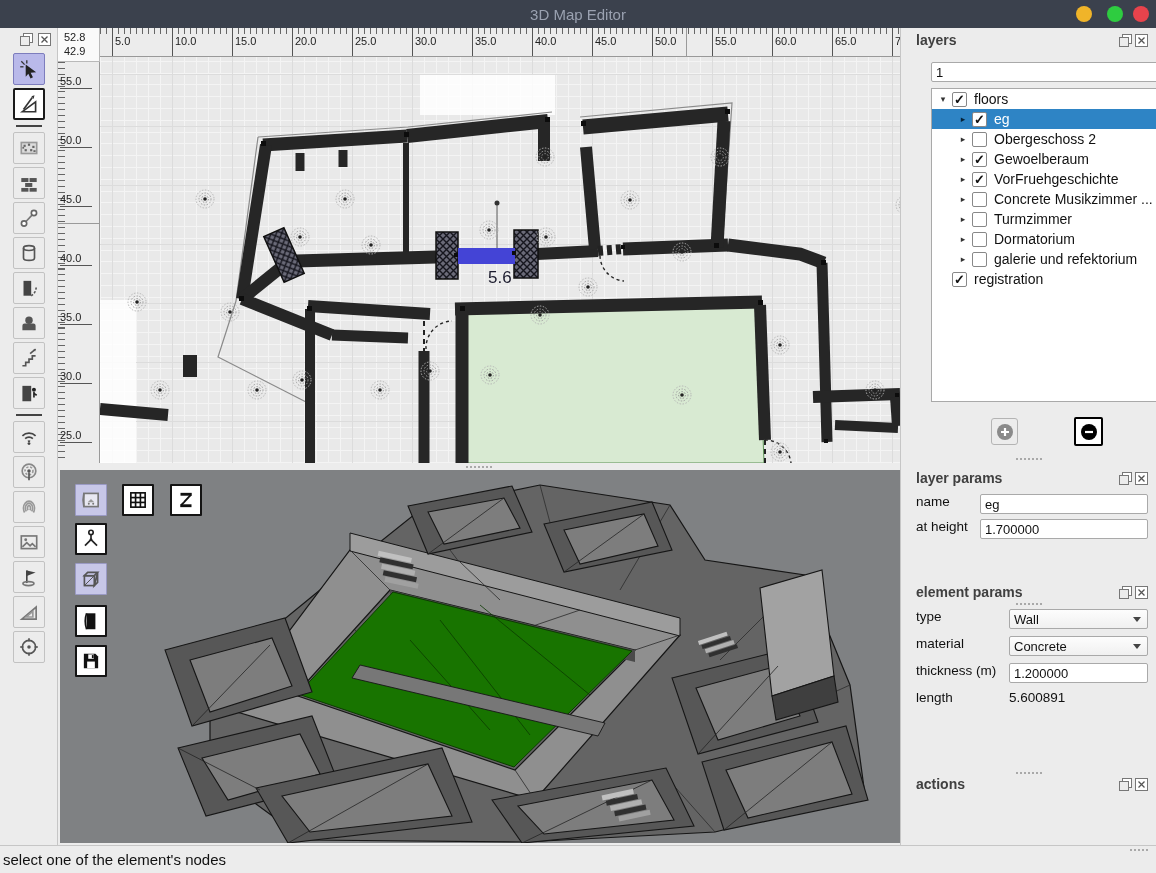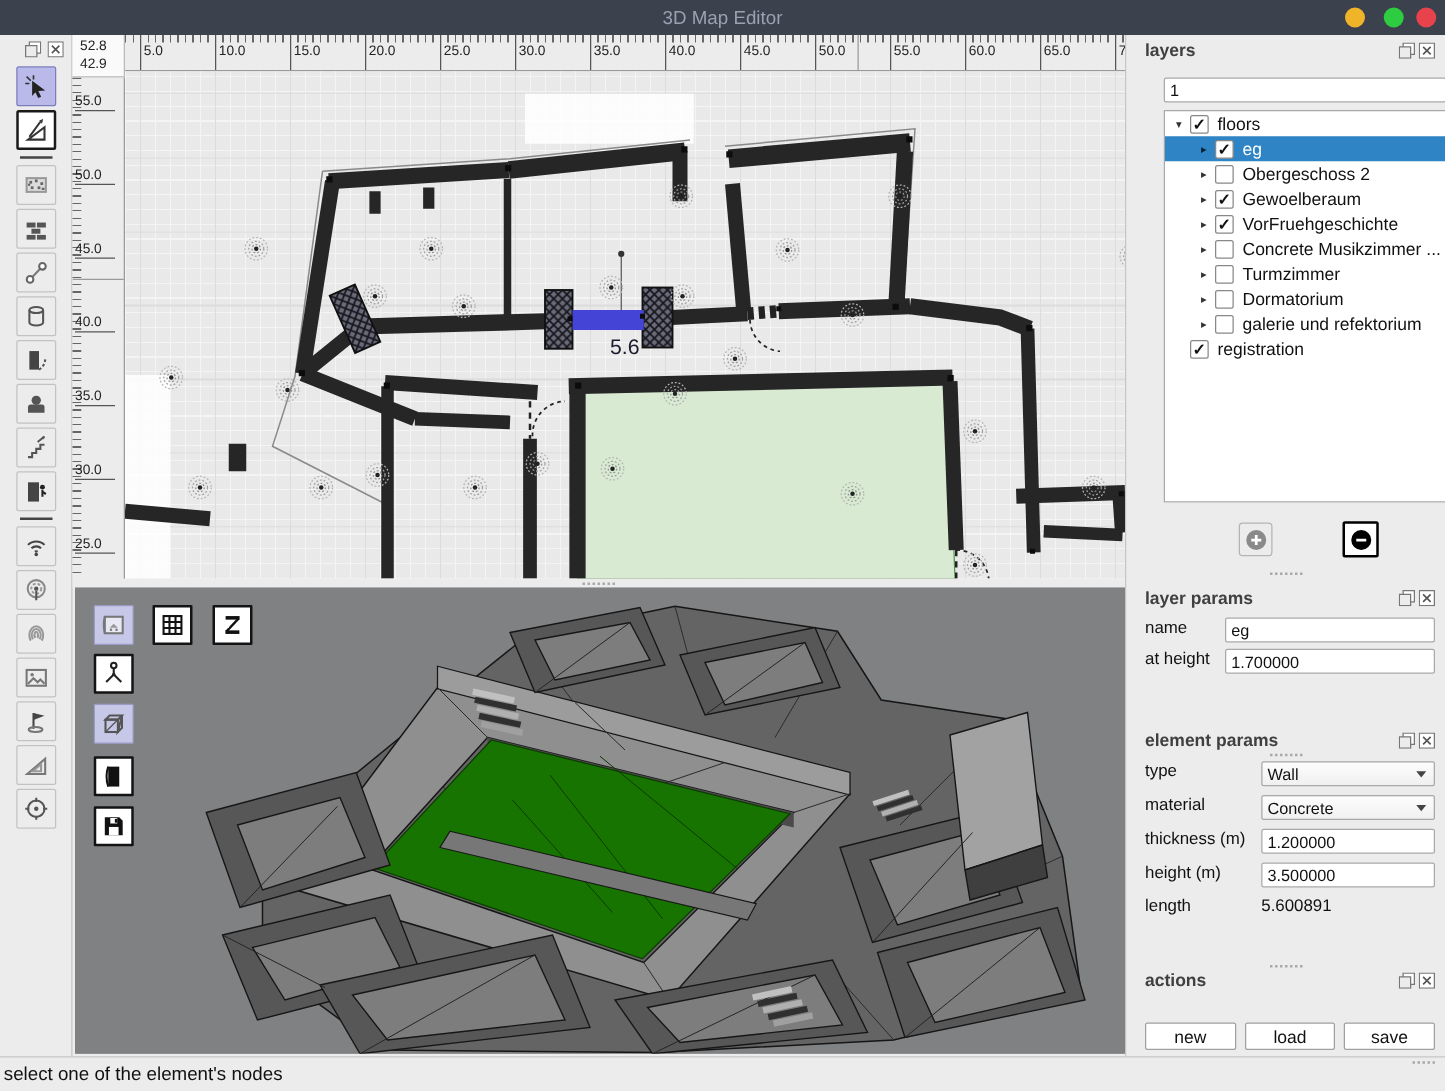--- a/index.html
+++ b/index.html
@@ -726,47 +726,38 @@
       <span class="plabel" style="width:93px;">material</span>
       <div class="combo" style="width:139px;">
         <span>Concrete</span>
         <span class="arrow"></span>
       </div>
     </div>
     <div class="prow" style="margin-bottom:7px;">
       <span class="plabel" style="width:93px;">thickness (m)</span>
       <input class="field" style="width: 139px;" value="1.200000">
     </div>
-    <div class="prow" style="margin-bottom:7px;">
-      <span class="plabel" style="width:93px;">height (m)</span>
-      <input class="field" style="width: 139px;" value="3.500000">
-    </div>
     <div class="prow">
       <span class="plabel" style="width:93px;">length</span>
       <span class="plabel">5.600891</span>
     </div>
     <div class="dots" style="left:100px;top:188px;"></div>
   </div>
 
   <div class="panel-section" style="top:748px;">
     <div class="dock-head">
       <span class="htitle">actions</span>
     <svg class="dock-btn" viewBox="0 0 13 13">
           <rect x="3.5" y="0.5" width="9" height="9" fill="#fff" stroke="#777"></rect>
           <rect x="0.5" y="3.5" width="9" height="9" fill="#ececec" stroke="#777"></rect>
         </svg>
         <svg class="dock-btn" viewBox="0 0 13 13">
           <rect x="0.5" y="0.5" width="12" height="12" fill="#fff" stroke="#777"></rect>
           <path d="M3.5,3.5 L9.5,9.5 M9.5,3.5 L3.5,9.5" stroke="#555" stroke-width="1.3"></path>
         </svg>
       </div>
-    <div id="action-btns" style="display:flex; gap:7px; margin-top:26px;">
-        <button class="abtn">new</button>
-        <button class="abtn">load</button>
-        <button class="abtn">save</button>
-      </div>
   </div>
 </div>
 
 <div id="statusbar">
   <span>select one of the element's nodes</span>
   <div class="dots" style="right:8px;top:3px;width:18px;"></div>
 </div>
 
 </body></html>

